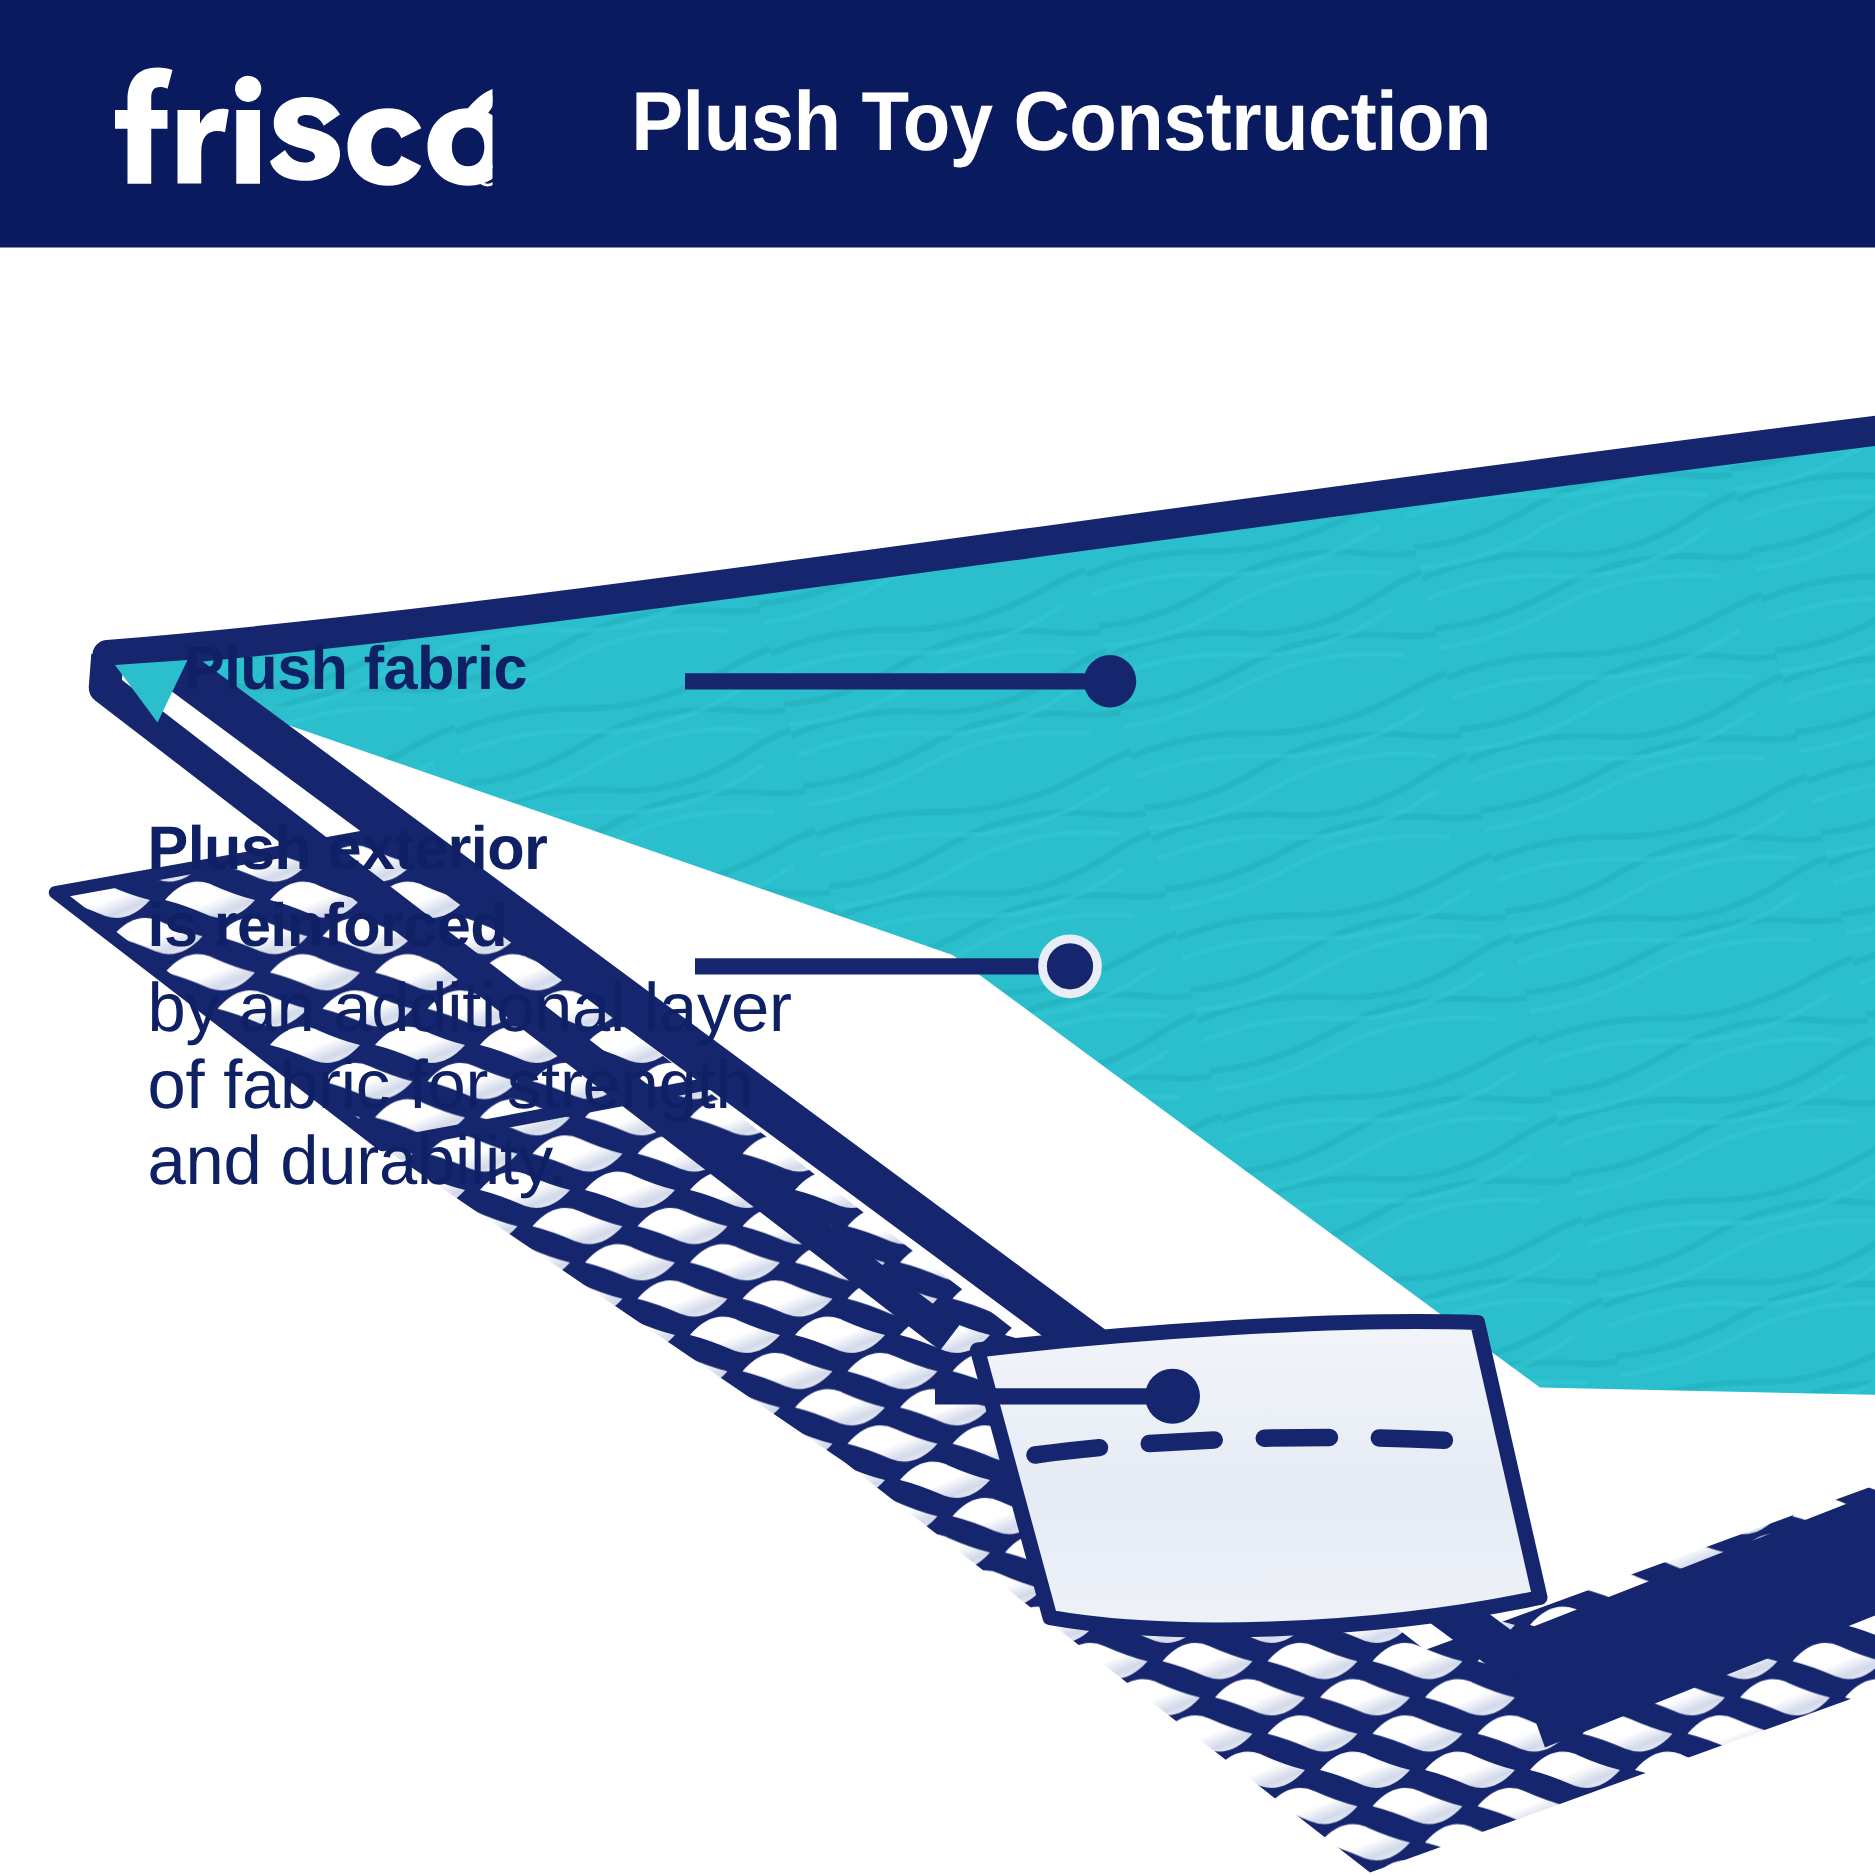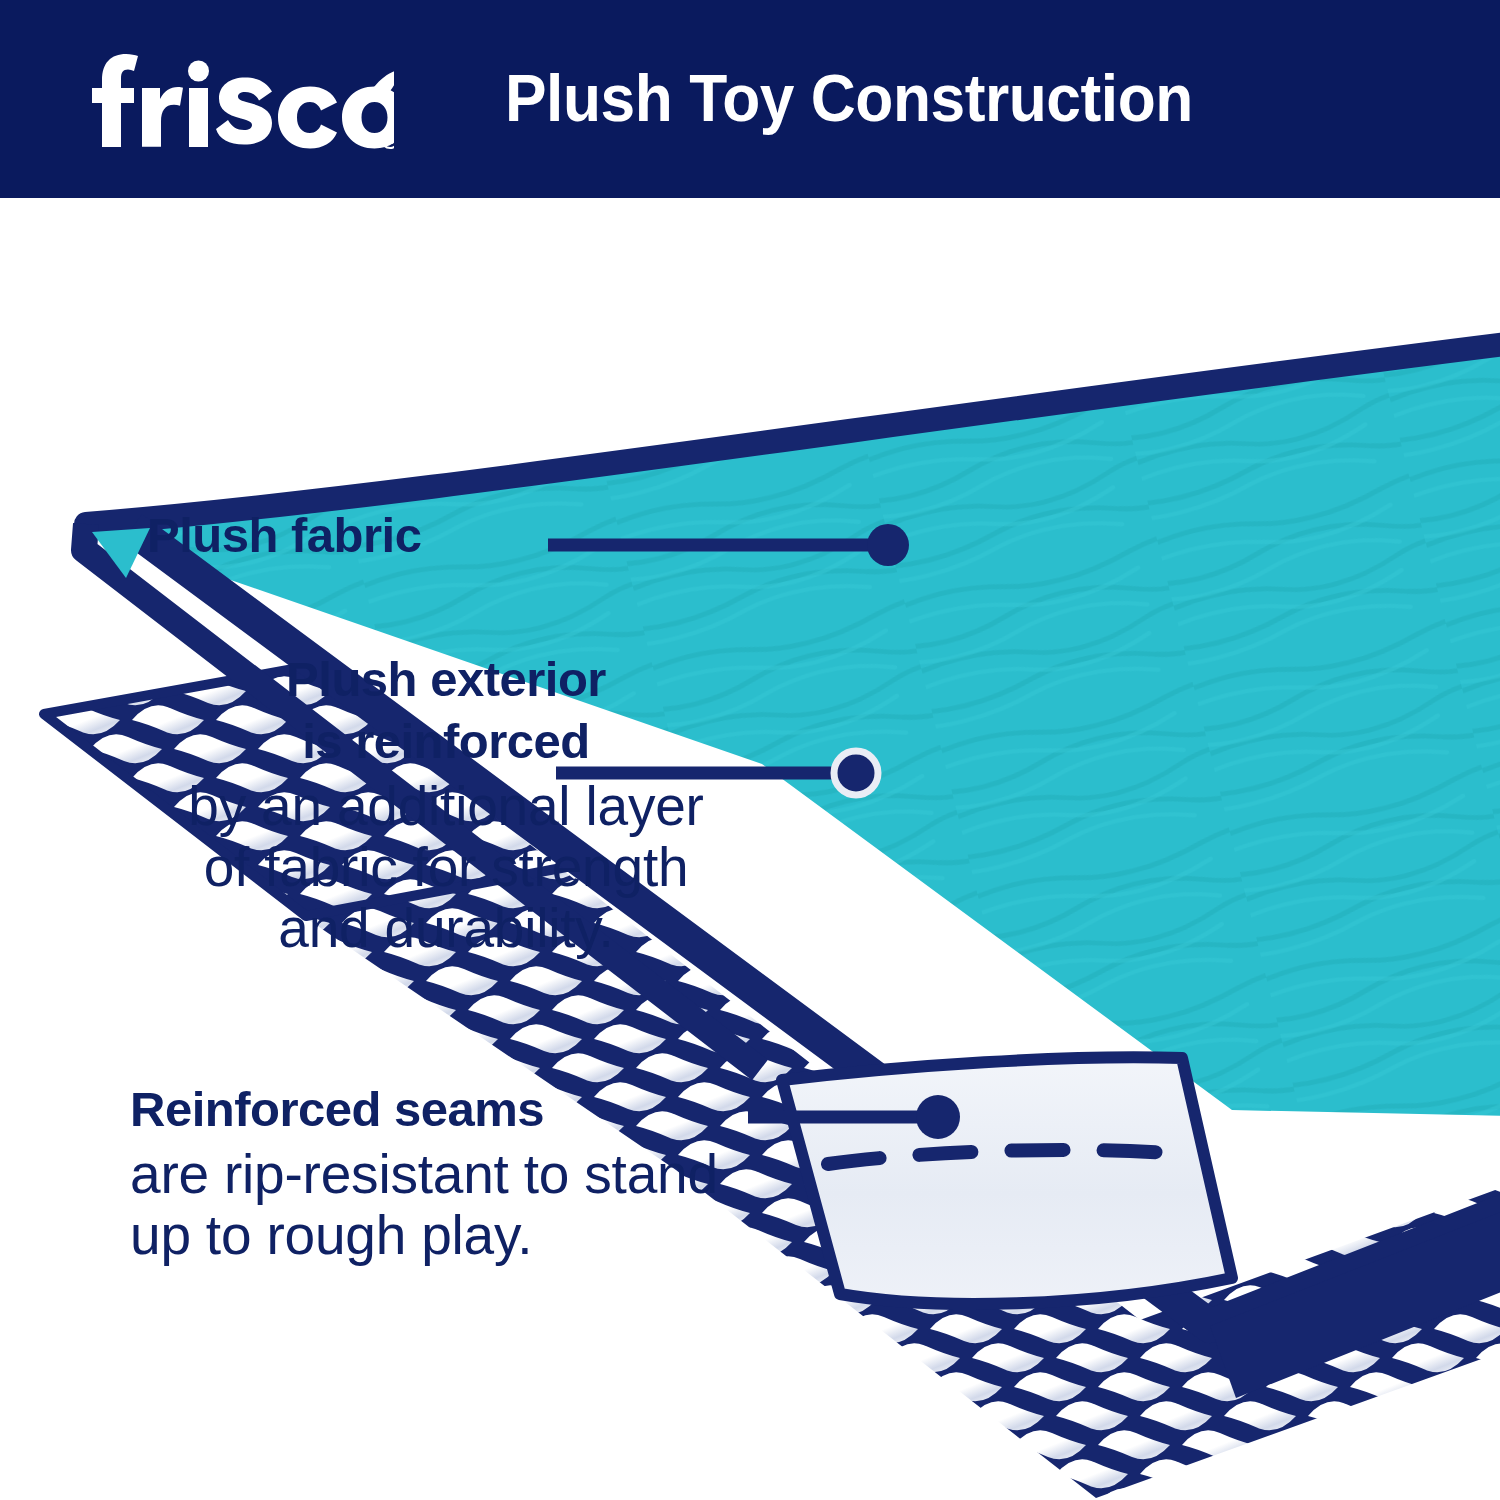--- a/index.html
+++ b/index.html
@@ -77,21 +77,21 @@
   .callout-body {
     font-size: 55px;
     font-weight: 500;
     line-height: 61px;
     letter-spacing: -0.2px;
     white-space: pre-line;
     margin-top: 4px;
   }
 
   #callout-plush-fabric   { left: 130px; top: 504px; width: 430px; margin-left: 17px; }
-  #callout-plush-exterior { left: 146px; top: 648px; width: 600px; text-align: center; }
+  #callout-plush-exterior { left: 118px; top: 648px; width: 600px; }
   #callout-reinforced-seams { left: 130px; top: 1078px; width: 680px; }
 </style>
 </head>
 <body>
 
 <div id="infographic">
 
   <div class="header-band">
 
     <div class="brand-logo" aria-label="frisco">
@@ -265,19 +265,14 @@
   </div>
 
   <div class="callout" id="callout-plush-exterior">
     <div class="callout-heading">Plush exterior
 is reinforced</div>
     <div class="callout-body">by an additional layer
 of fabric for strength
 and durability.</div>
   </div>
 
-  <div class="callout" id="callout-reinforced-seams">
-    <div class="callout-heading">Reinforced seams</div>
-    <div class="callout-body">are rip-resistant to stand
-up to rough play.</div>
-  </div>
 
 </div>
 
 </body></html>

